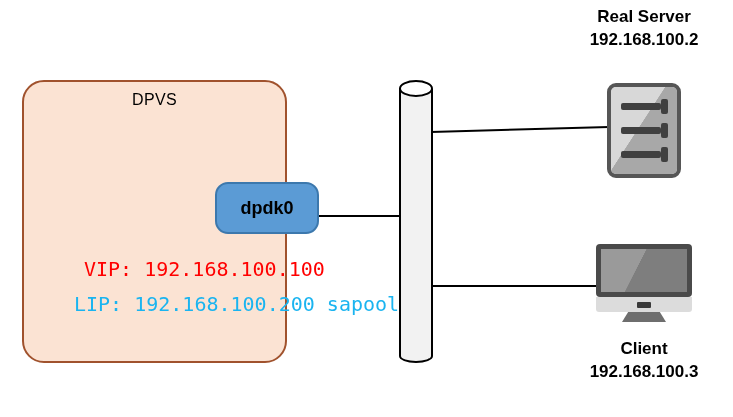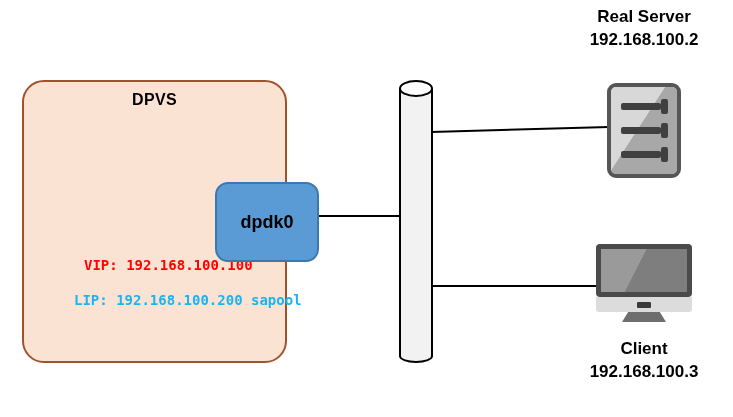--- a/index.html
+++ b/index.html
@@ -28,52 +28,52 @@
     border-radius: 22px;
     box-sizing: border-box;
   }
   .dpvs-title {
     position: absolute;
     left: 22px;
     top: 91px;
     width: 265px;
     text-align: center;
     font-size: 16px;
-    font-weight: bold;
+    font-weight: normal;
     color: #000000;
     letter-spacing: 0.3px;
   }
 
   
   .addr-line {
     position: absolute;
     font-family: "DejaVu Sans Mono", "Liberation Mono", monospace;
-    font-weight: bold;
-    font-size: 14px;
+    font-weight: normal;
+    font-size: 20px;
     white-space: pre;
     letter-spacing: 0px;
   }
   .vip-line {
     left: 84px;
     top: 257px;
     color: #ff0000;
   }
   .lip-line {
     left: 74px;
     top: 292px;
     color: #1ab4f0;
   }
 
   
   .dpdk-box {
     position: absolute;
     left: 215px;
     top: 182px;
     width: 104px;
-    height: 80px;
+    height: 52px;
     background: #5b9bd5;
     border: 2px solid #3c78ad;
     border-radius: 13px;
     box-sizing: border-box;
     display: flex;
     align-items: center;
     justify-content: center;
     font-size: 18px;
     font-weight: bold;
     color: #000000;

